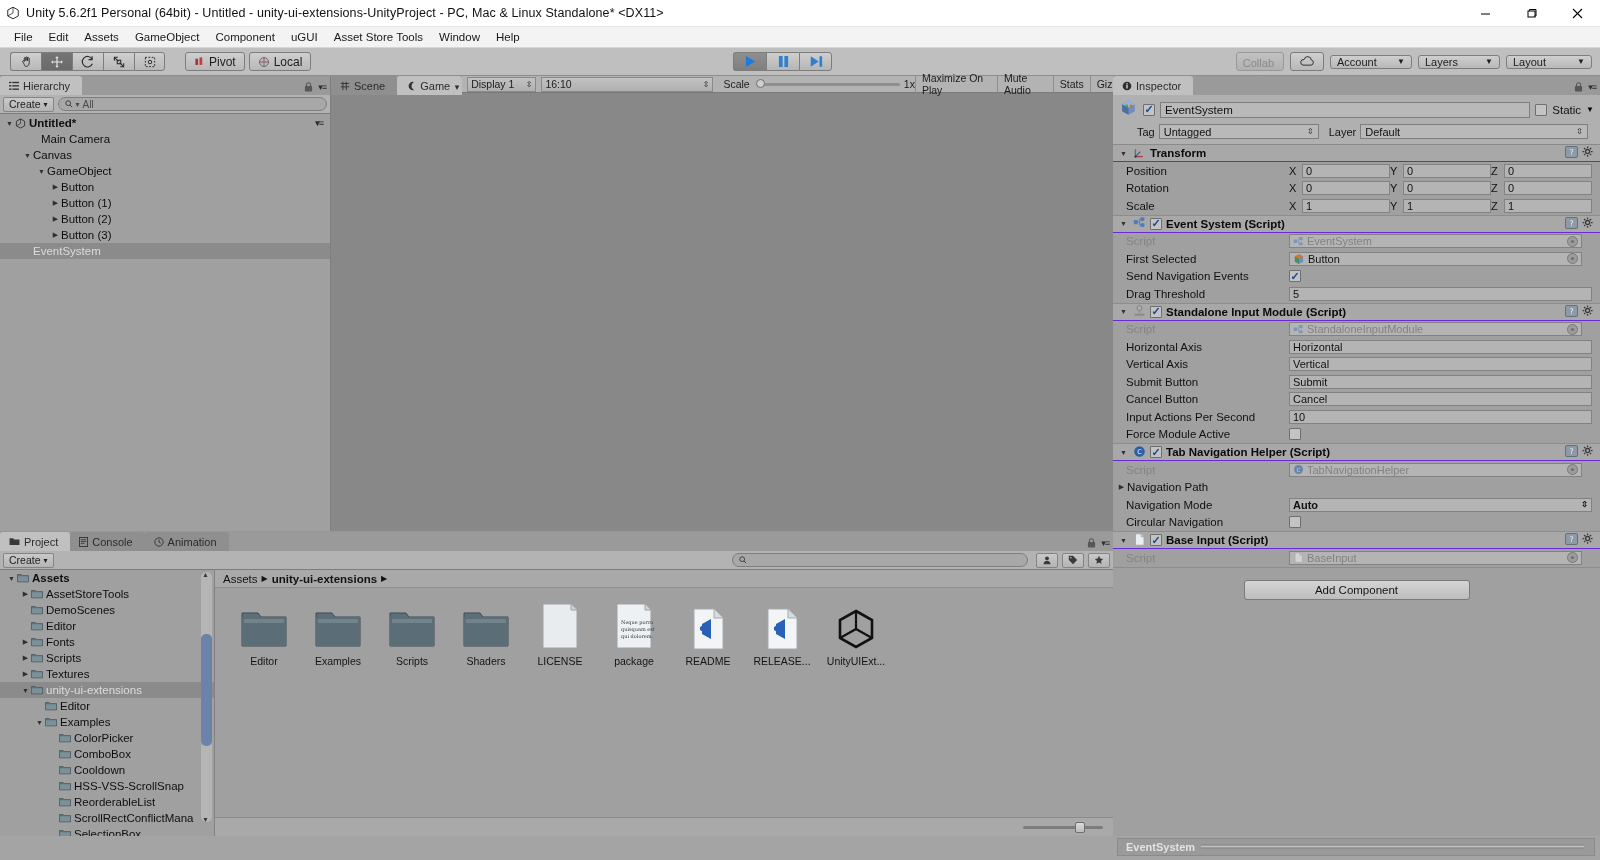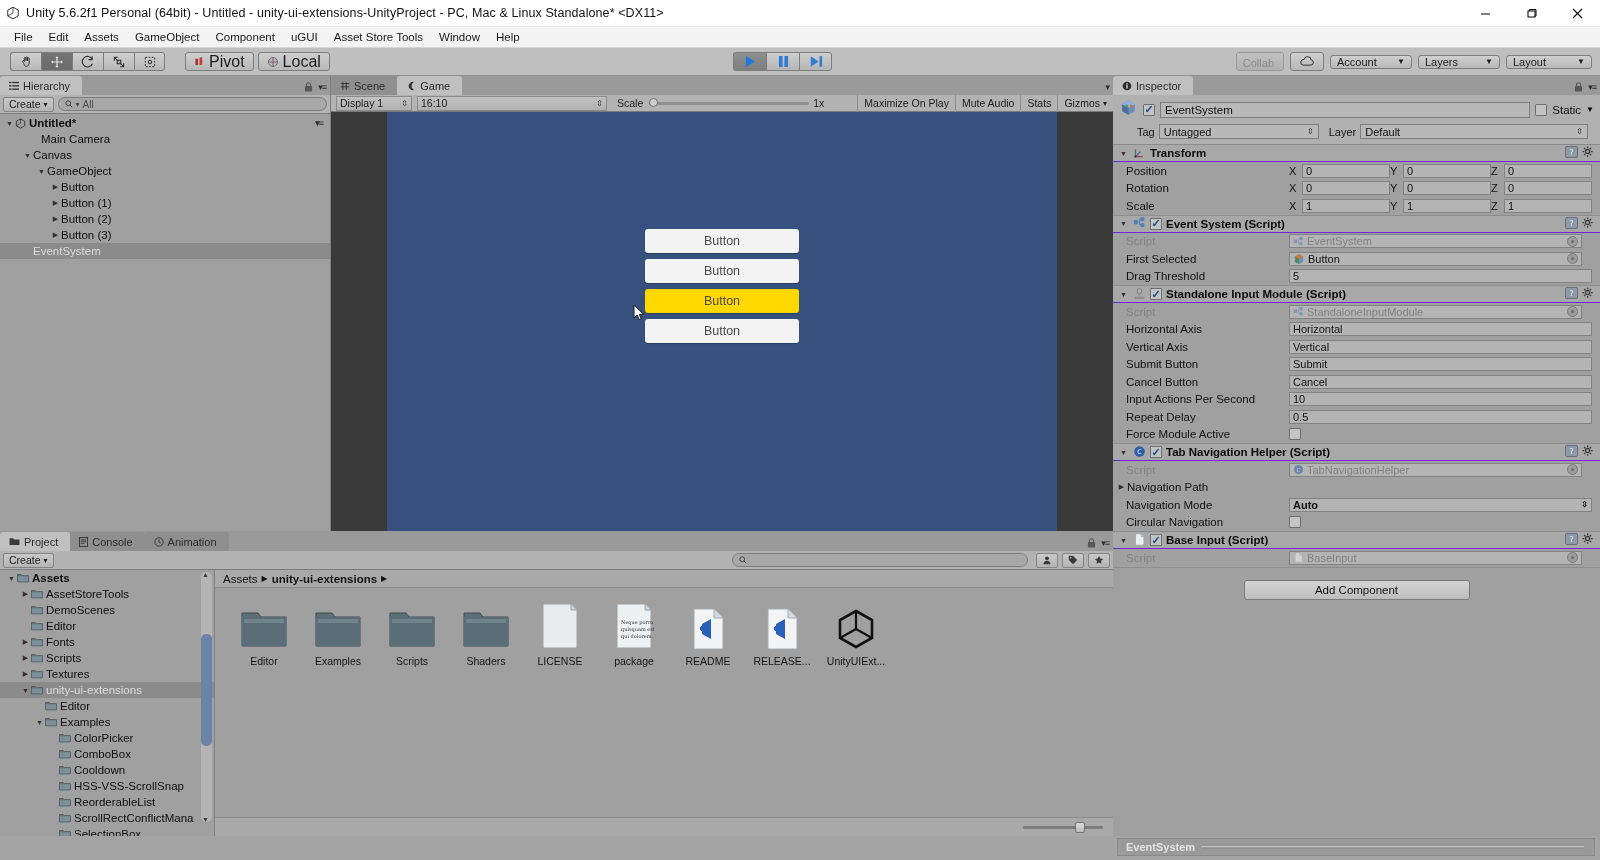--- a/index.html
+++ b/index.html
@@ -39,21 +39,21 @@
     border: 1px solid #7d7d7d; border-right: none;
     display: flex; align-items: center; justify-content: center;
   }
   .tbtn:first-child { border-radius: 3px 0 0 3px; }
   .tbtn:last-child { border-radius: 0 3px 3px 0; border-right: 1px solid #7d7d7d; }
   .tbtn.active { background: linear-gradient(#757575,#6a6a6a); }
   .pl-group { display: flex; margin-left: 20px; }
   .plbtn {
     height: 19px; padding: 0 8px; background: linear-gradient(#cfcfcf,#b8b8b8);
     border: 1px solid #7d7d7d; display: flex; align-items: center; gap: 4px;
-    font-size: 16px; color: #1c1c1c; border-radius: 3px; text-align: right;
+    font-size: 12px; color: #1c1c1c; border-radius: 3px; text-align: right;
   }
   .plbtn + .plbtn { margin-left: 4px; }
   .play-group { position: absolute; left: 733px; display: flex; }
   .pbtn {
     width: 33px; height: 19px; background: linear-gradient(#cfcfcf,#b5b5b5);
     border: 1px solid #7d7d7d; border-right: none;
     display: flex; align-items: center; justify-content: center;
   }
   .pbtn:first-child { border-radius: 3px 0 0 3px; background: linear-gradient(#8f8f8f,#7f7f7f); }
   .pbtn:last-child { border-radius: 0 3px 3px 0; border-right: 1px solid #7d7d7d; }
@@ -94,21 +94,21 @@
   
   .hierarchy { position: absolute; left: 0; top: 0; width: 330px; height: 455px; background: #a0a0a0; display: flex; flex-direction: column; }
   .htree { flex: 1; background: #a0a0a0; overflow: hidden; padding-top: 1px; }
   .hrow { height: 16px; display: flex; align-items: center; font-size: 11.5px; color: #0e0e0e; padding-left: 4px; }
   .hrow.selected { background: #8b8b8b; color: #dcdcdc; }
   .arrow { width: 11px; display: inline-flex; justify-content: center; align-items: center; font-size: 7px; color: #303030; }
   .arrow.open { color: #303030; }
   .hicon { margin-right: 3px; display: inline-flex; align-items: center; }
 
   
-  .gameview { position: absolute; left: 331px; top: 0; width: 782px; height: 455px; background: #888; display: flex; flex-direction: column; }
+  .gameview { position: absolute; left: 331px; top: 0; width: 782px; height: 455px; background: #888; display: flex; flex-direction: row; }
   .gv-toolbar { height: 17px; background: #b3b3b3; border-bottom: 1px solid #7a7a7a; display: flex; align-items: center; font-size: 10.5px; color: #1c1c1c; }
   .gv-sel { height: 15px; border: 1px solid #8a8a8a; background: linear-gradient(#c2c2c2,#b0b0b0); display: flex; align-items: center; padding: 0 3px; justify-content: space-between; }
   .gv-btn { height: 17px; padding: 0 6px; display: flex; align-items: center; border-left: 1px solid #8e8e8e; font-size: 10.5px; }
   .gv-canvas { flex: 1; background: #3a3a3a; position: relative; }
   .game-render { position: absolute; left: 56px; top: 0; width: 670px; height: 419px; background: #37517e; }
   .ui-btn {
     position: absolute; width: 154px; height: 24px; border-radius: 3px;
     display: flex; align-items: center; justify-content: center;
     font-size: 12.5px; color: #4a4a4a; background: #f3f3f3;
     box-shadow: 0 1px 1px rgba(0,0,0,.25);
@@ -998,20 +998,24 @@
                     <path d="M8 1.5l5.5 3v7L8 14.5 2.5 11.5v-7z" fill="#6c8fc0"></path>
                     <path d="M8 1.5l5.5 3L8 7.5 2.5 4.5z" fill="#d4762c"></path>
                     <path d="M8 7.5v7L2.5 11.5v-7z" fill="#4e8f55"></path>
                   </svg>
                 </span>
                 <span>Button</span>
                 <span class="objdot"></span>
               </div>
             </div>
             <div class="prow">
+              <span class="plabel">Send Navigation Events</span>
+              <span class="cbox checked"></span>
+            </div>
+            <div class="prow">
               <span class="plabel">Drag Threshold</span>
               <div class="pfield">5</div>
             </div>
           </div>
           <div class="comp">
             <div class="comp-head">
               <span class="arrow open">▼</span>
               <span><svg width="13" height="13" viewBox="0 0 16 16">
                   <rect x="2" y="12" width="12" height="2.5" rx="1" fill="#8a8a8a"></rect>
                   <path d="M6.5 12V7h3v5z" fill="#9a9a9a"></path>
@@ -1061,24 +1065,20 @@
             </div>
             <div class="prow">
               <span class="plabel">Cancel Button</span>
               <div class="pfield">Cancel</div>
             </div>
             <div class="prow">
               <span class="plabel">Input Actions Per Second</span>
               <div class="pfield">10</div>
             </div>
             <div class="prow">
-              <span class="plabel">Repeat Delay</span>
-              <div class="pfield">0.5</div>
-            </div>
-            <div class="prow">
               <span class="plabel">Force Module Active</span>
               <span class="cbox"></span>
             </div>
           </div>
           <div class="comp">
             <div class="comp-head">
               <span class="arrow open">▼</span>
               <span><svg width="13" height="13" viewBox="0 0 16 16">
                   <circle cx="8" cy="8" r="6.5" fill="#2f5fa8"></circle>
                   <text x="8" y="11.4" font-size="8" fill="#e8eef7" text-anchor="middle" font-family="DejaVu Sans, sans-serif">C</text>

